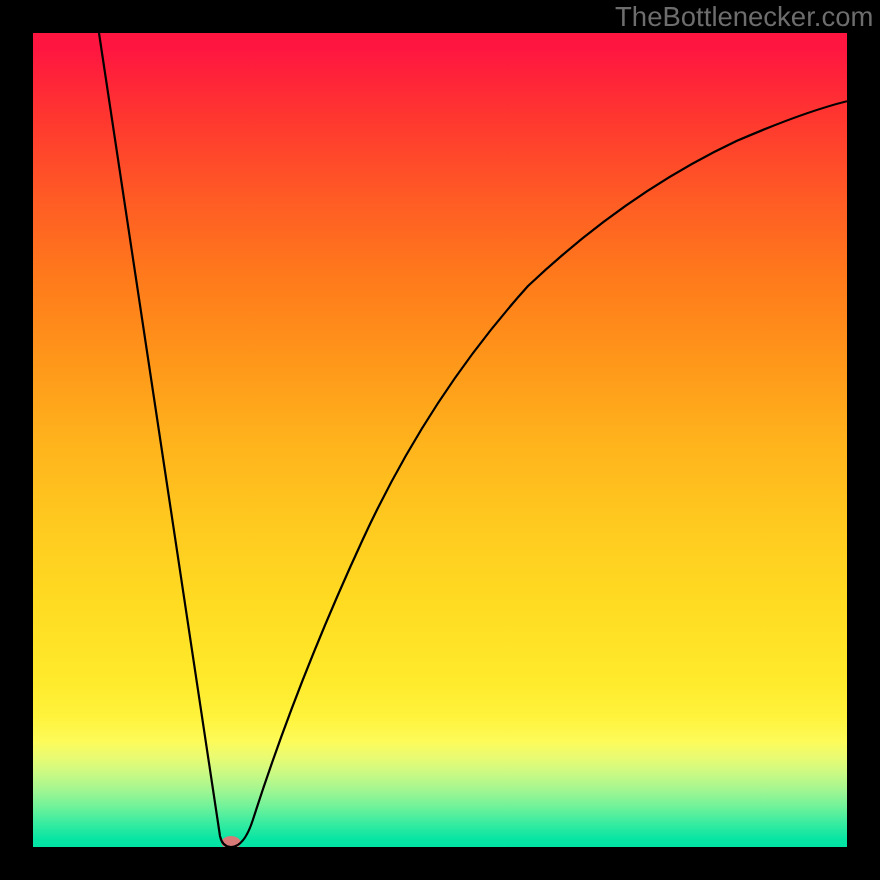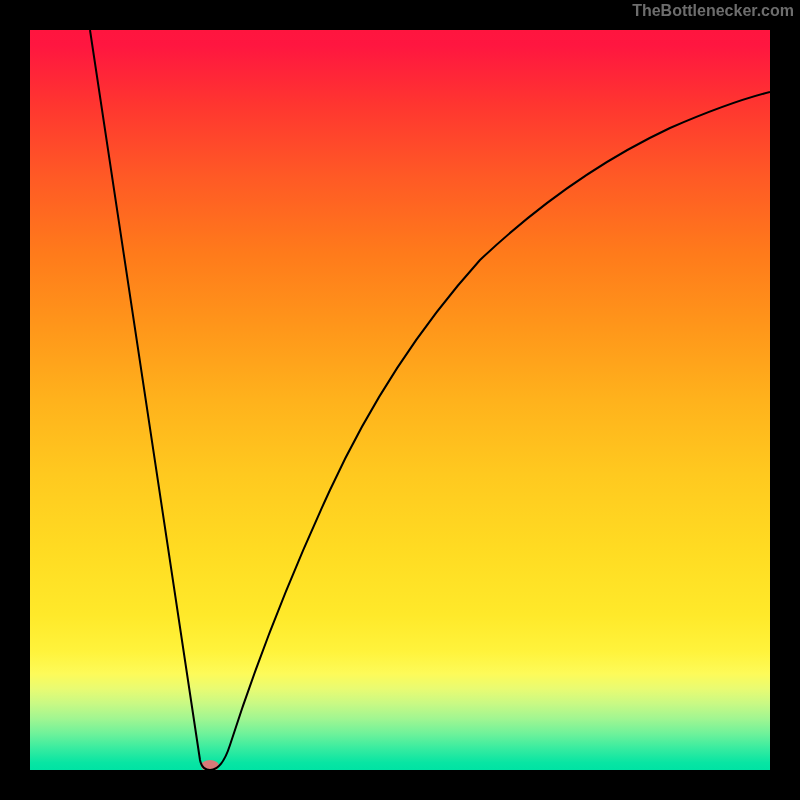--- a/index.html
+++ b/index.html
@@ -50,22 +50,22 @@
     left: 0;
     top: 0;
     width: 740px;
     height: 740px;
   }
   .watermark {
     position: absolute;
     top: 2px;
     right: 6px;
     color: #6d6d6d;
-    font-size: 16px;
-    font-weight: 700;
+    font-size: 25px;
+    font-weight: 400;
     letter-spacing: 0px;
     user-select: none;
   }
 </style>
 </head>
 <body>
 
 <div class="frame">
   <div class="plot-area">
     <svg viewBox="0 0 740 740" preserveAspectRatio="none">

